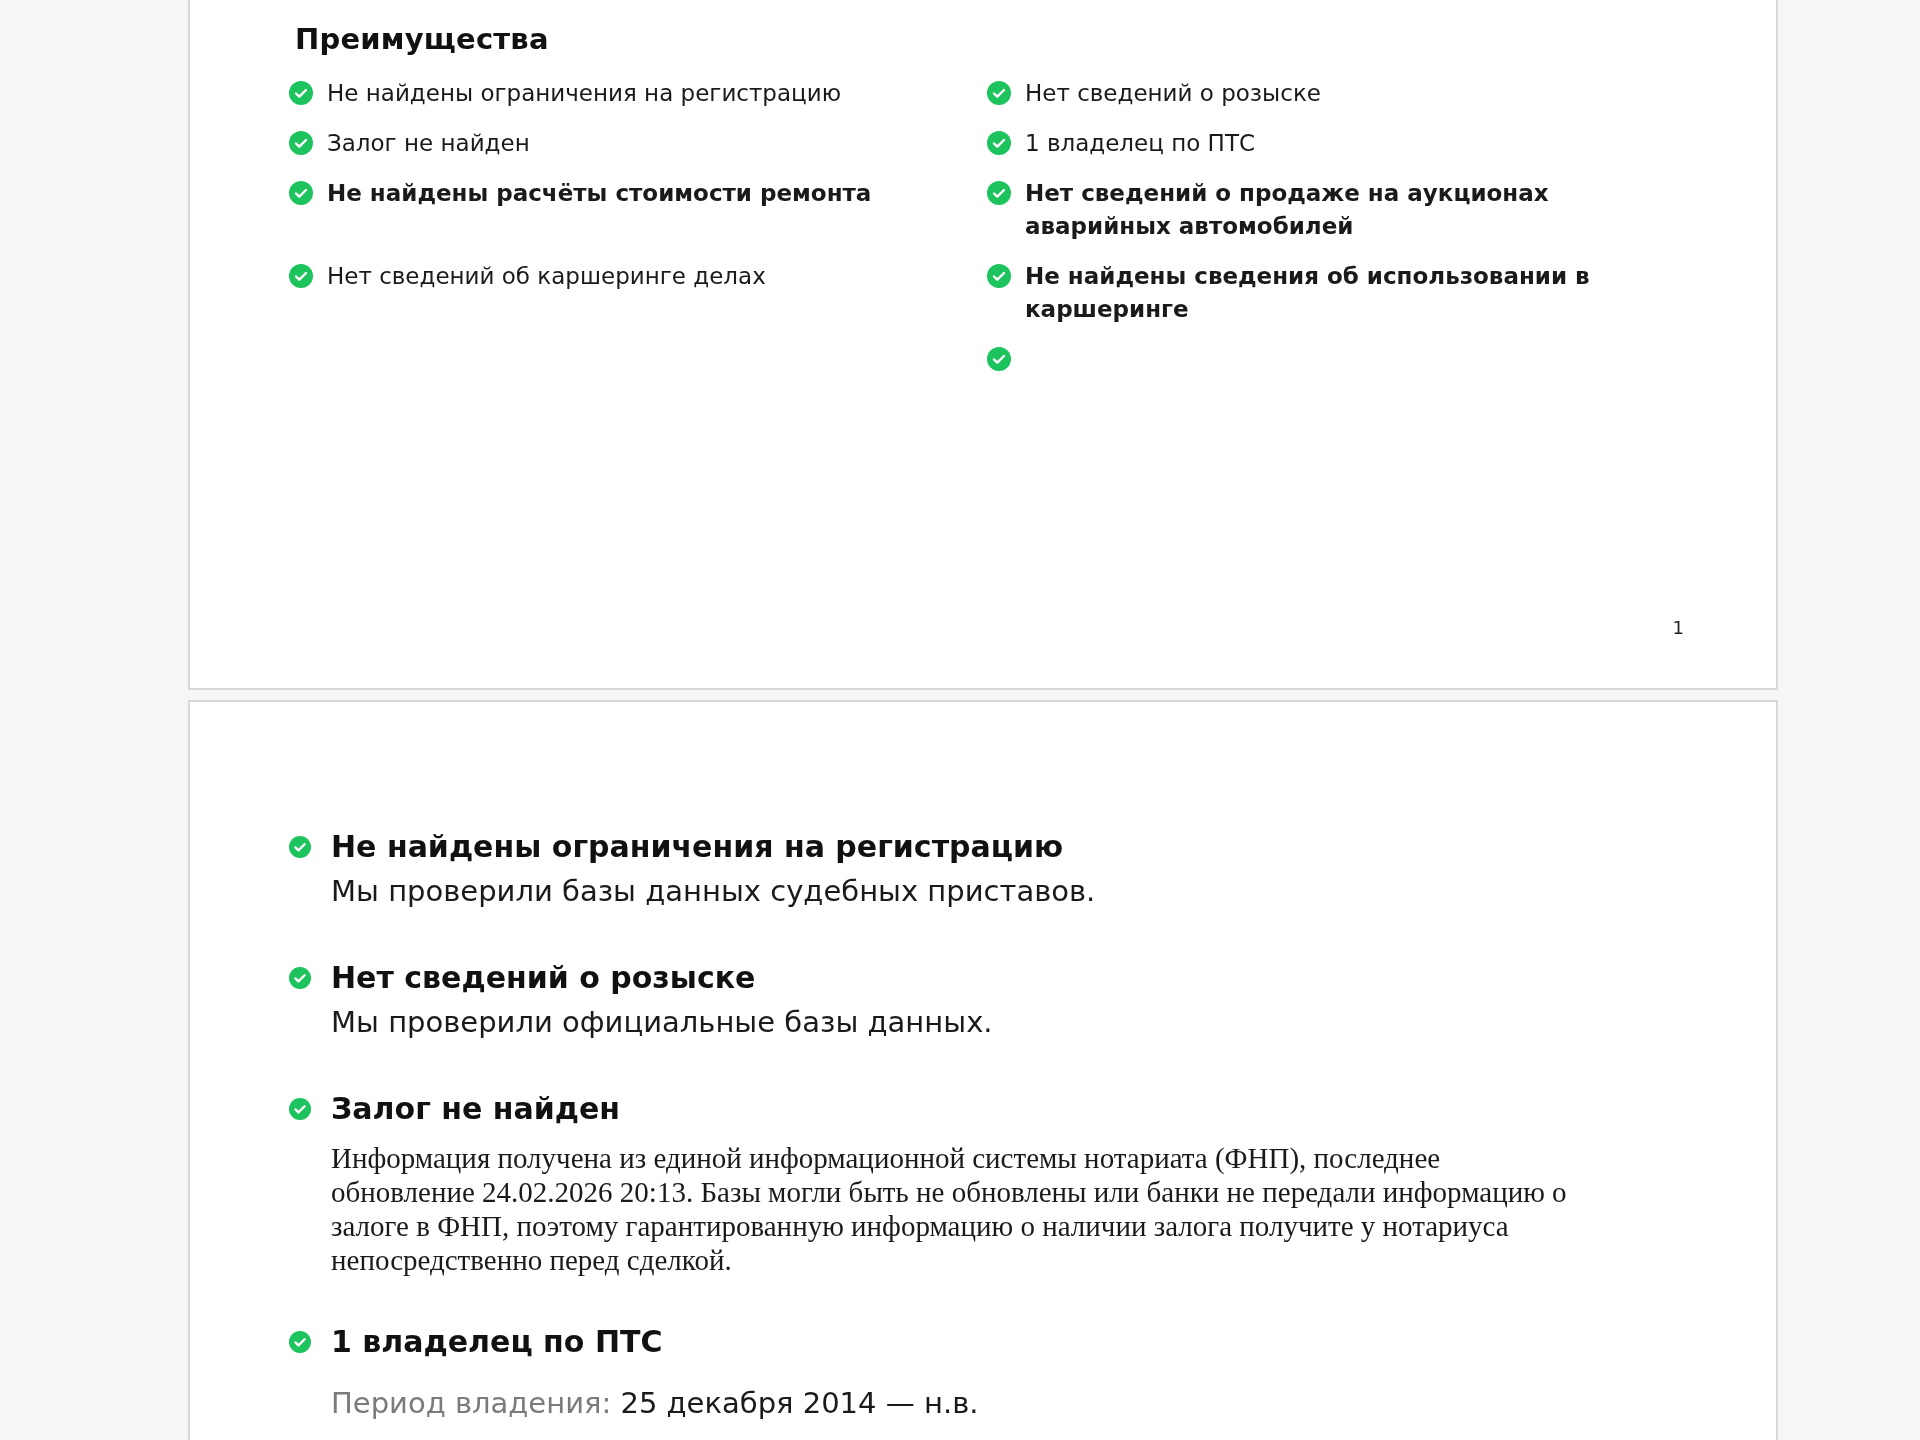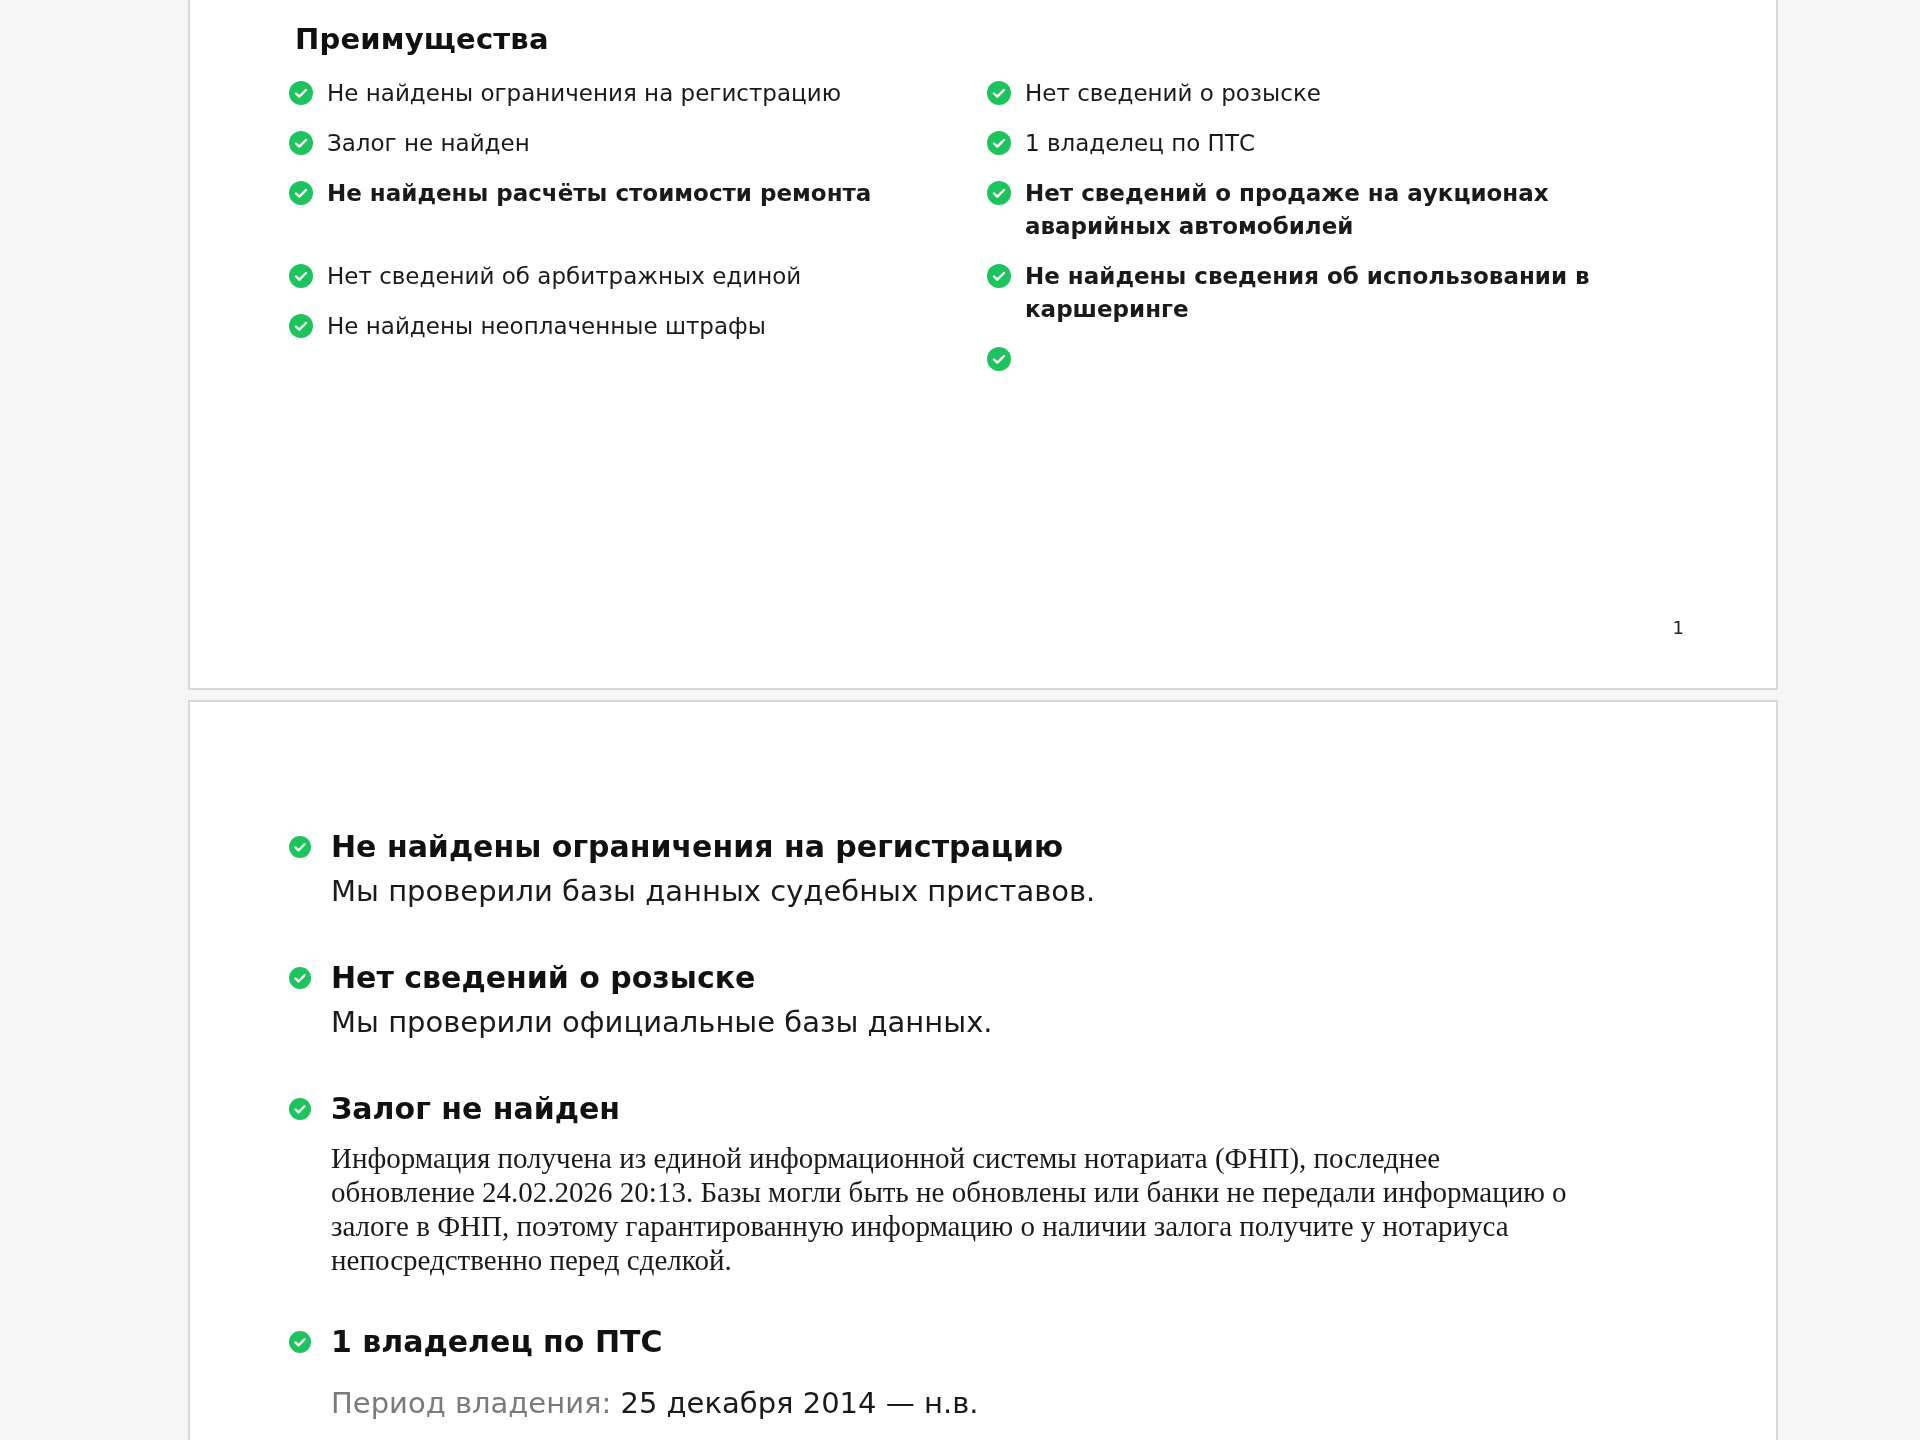--- a/index.html
+++ b/index.html
@@ -98,29 +98,21 @@
           </svg>
         </span>
       <span>Не найдены расчёты стоимости ремонта</span>
     </div>
     <div class="adv-item">
       <span class="check">
           <svg width="24" height="24" viewBox="0 0 24 24">
             <path d="M7 12.5l3.3 3.2L17 9" fill="none" stroke="#fff" stroke-width="2.4" stroke-linecap="round" stroke-linejoin="round"></path>
           </svg>
         </span>
-      <span>Нет сведений об арбитражных единой</span>
-    </div>
-    <div class="adv-item">
-      <span class="check">
-          <svg width="24" height="24" viewBox="0 0 24 24">
-            <path d="M7 12.5l3.3 3.2L17 9" fill="none" stroke="#fff" stroke-width="2.4" stroke-linecap="round" stroke-linejoin="round"></path>
-          </svg>
-        </span>
-      <span>Не найдены неоплаченные штрафы</span>
+      <span>Нет сведений об каршеринге делах</span>
     </div>
   </div>
 
   <div class="adv-col right">
     <div class="adv-item">
       <span class="check">
           <svg width="24" height="24" viewBox="0 0 24 24">
             <path d="M7 12.5l3.3 3.2L17 9" fill="none" stroke="#fff" stroke-width="2.4" stroke-linecap="round" stroke-linejoin="round"></path>
           </svg>
         </span>

